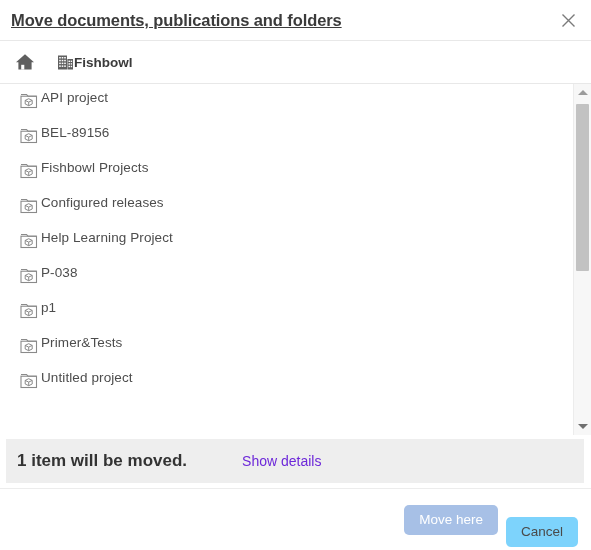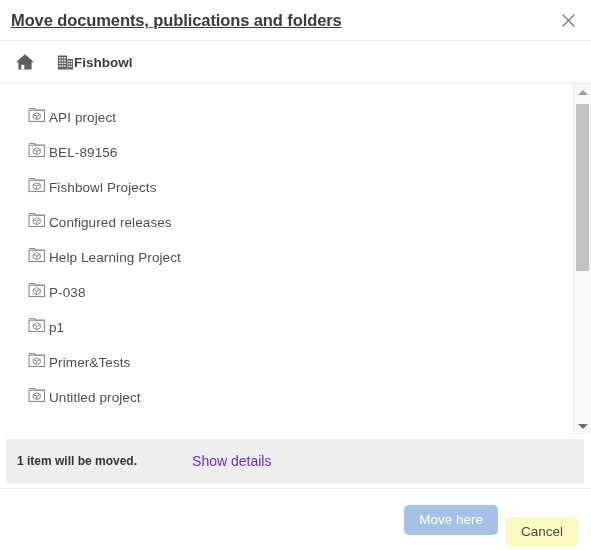--- a/index.html
+++ b/index.html
@@ -97,22 +97,22 @@
     top: 0;
     right: 22px;
     bottom: 0;
     padding-top: 6px;
     box-sizing: border-box;
     overflow: hidden;
   }
   .list-item {
     height: 35px;
     display: flex;
-    align-items: flex-end;
-    padding-left: 26px;
+    align-items: flex-start;
+    padding-left: 18px;
     cursor: pointer;
     box-sizing: border-box;
   }
   .item-icon {
     width: 21px;
     height: 21px;
     flex: 0 0 21px;
     margin-right: 2px;
     display: flex;
     align-items: center;
@@ -179,21 +179,21 @@
   .infobar {
     background: #eeeeee;
     height: 100%;
     display: flex;
     align-items: center;
     padding-left: 11px;
     box-sizing: border-box;
     gap: 11px;
   }
   .info-text {
-    font-size: 12px;
+    font-size: 17px;
     font-weight: bold;
     color: #333333;
   }
   .info-link {
     font-size: 14px;
     color: #6d28d9;
     cursor: pointer;
     margin-left: 44px;
   }
 
@@ -216,21 +216,21 @@
     height: 30px;
     padding: 4px 15px;
     cursor: pointer;
     white-space: nowrap;
   }
   .btn-primary {
     background: #a7c0e6;
     color: #ffffff;
   }
   .btn-secondary {
-    background: #fef9c3;
+    background: #7dd3fc;
     color: #4a4a4a;
     margin-top: 24px;
   }
 </style>
 </head>
 <body>
 
 <div class="dialog">
 
   <div class="titlebar">

